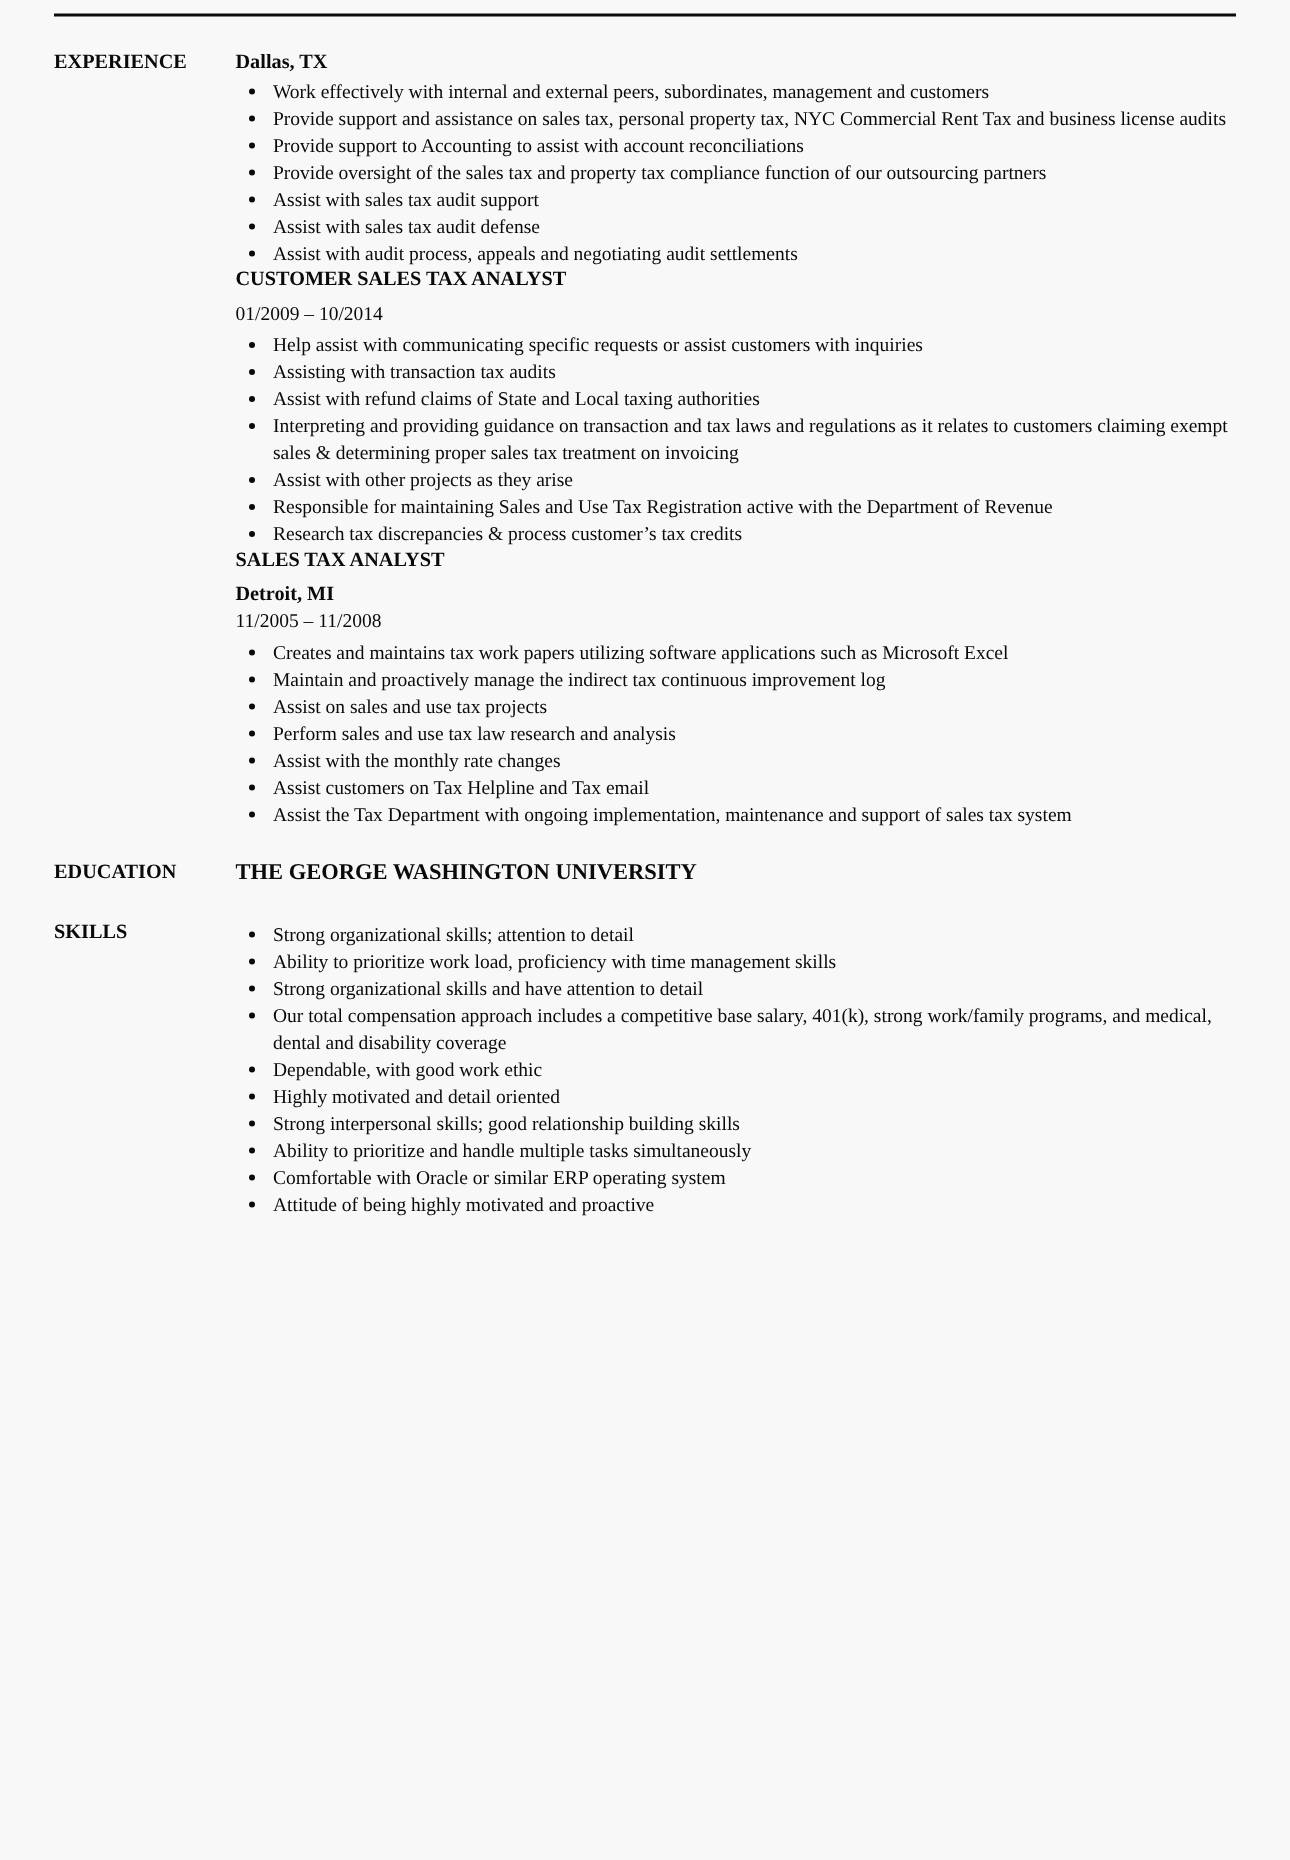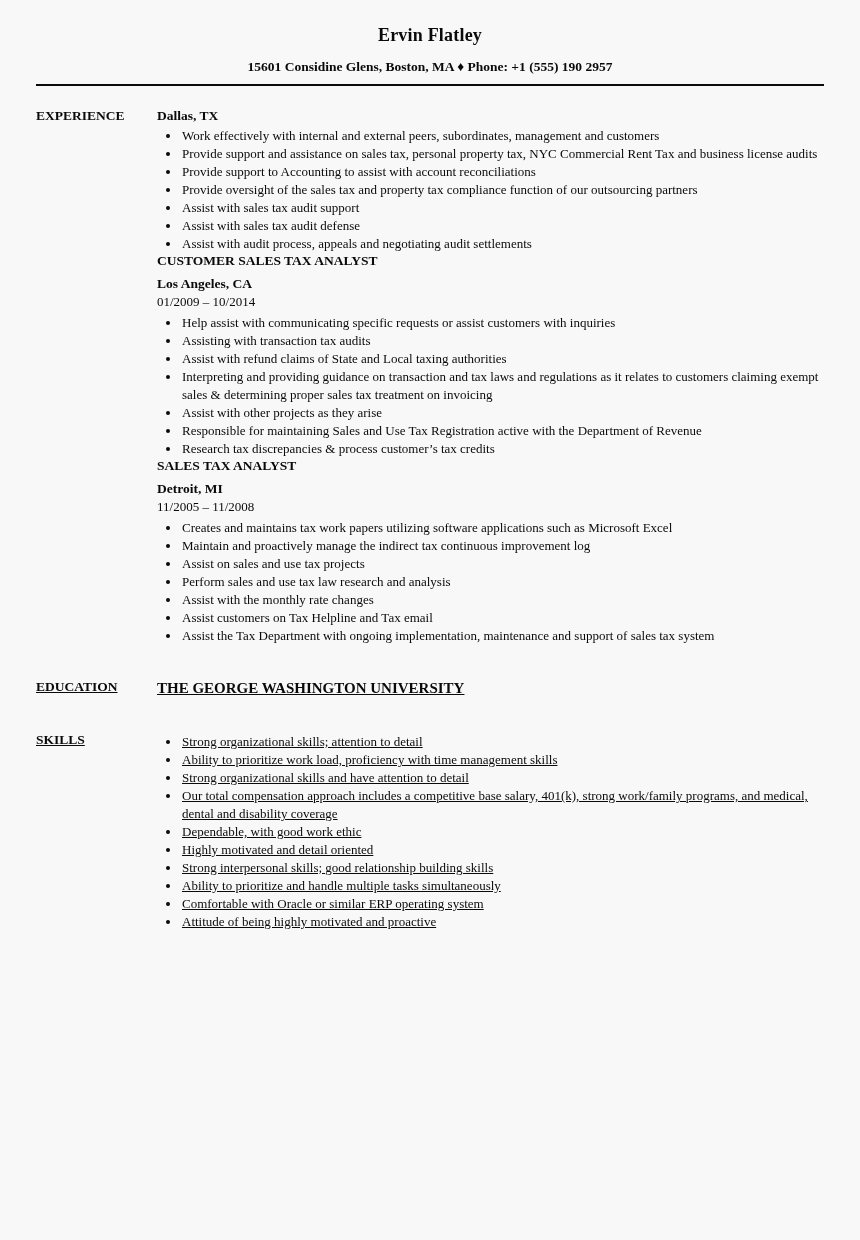--- a/index.html
+++ b/index.html
@@ -25,21 +25,21 @@
     font-size: 13.5px;
     font-weight: bold;
   }
   .rule {
     border: none;
     border-top: 2.5px solid #0a0a0a;
     margin: 9px 36px 0 36px;
   }
   .content { padding: 21px 36px 0 36px; }
   .section { display: flex; align-items: flex-start; }
-  .section + .section { margin-top: 33px; text-decoration: underline; }
+  .section + .section { margin-top: 20px; }
   .section-label {
     width: 121px;
     flex: 0 0 121px;
     font-size: 13.5px;
     font-weight: bold;
     padding-top: 1px;
   }
   .section-content { flex: 1 1 auto; min-width: 0; }
   .job + .job { }
   .job-title {
@@ -76,24 +76,20 @@
     font-size: 13.5px;
     font-weight: bold;
     line-height: 20px;
   }
 </style>
 </head>
 <body>
 
 <div class="page">
 
-  <header class="header">
-    <h1 class="name">Ervin Flatley</h1>
-    <div class="contact">15601 Considine Glens, Boston, MA ♦ Phone: +1 (555) 190 2957</div>
-  </header>
 
   <hr class="rule">
 
   <main class="content">
 
     <section class="section">
       <div class="section-label">EXPERIENCE</div>
       <div class="section-content">
 
         <article class="job">
@@ -104,21 +100,20 @@
               <li>Provide support to Accounting to assist with account reconciliations</li>
               <li>Provide oversight of the sales tax and property tax compliance function of our outsourcing partners</li>
               <li>Assist with sales tax audit support</li>
               <li>Assist with sales tax audit defense</li>
               <li>Assist with audit process, appeals and negotiating audit settlements</li>
             </ul>
         </article>
 
         <article class="job">
           <h2 class="job-title">CUSTOMER SALES TAX ANALYST</h2>
-          <div class="job-location">Los Angeles, CA</div>
           <div class="job-dates">01/2009 – 10/2014</div>
           <ul class="bullets">
               <li>Help assist with communicating specific requests or assist customers with inquiries</li>
               <li>Assisting with transaction tax audits</li>
               <li>Assist with refund claims of State and Local taxing authorities</li>
               <li>Interpreting and providing guidance on transaction and tax laws and regulations as it relates to customers claiming exempt sales &amp; determining proper sales tax treatment on invoicing</li>
               <li>Assist with other projects as they arise</li>
               <li>Responsible for maintaining Sales and Use Tax Registration active with the Department of Revenue</li>
               <li>Research tax discrepancies &amp; process customer’s tax credits</li>
             </ul>

